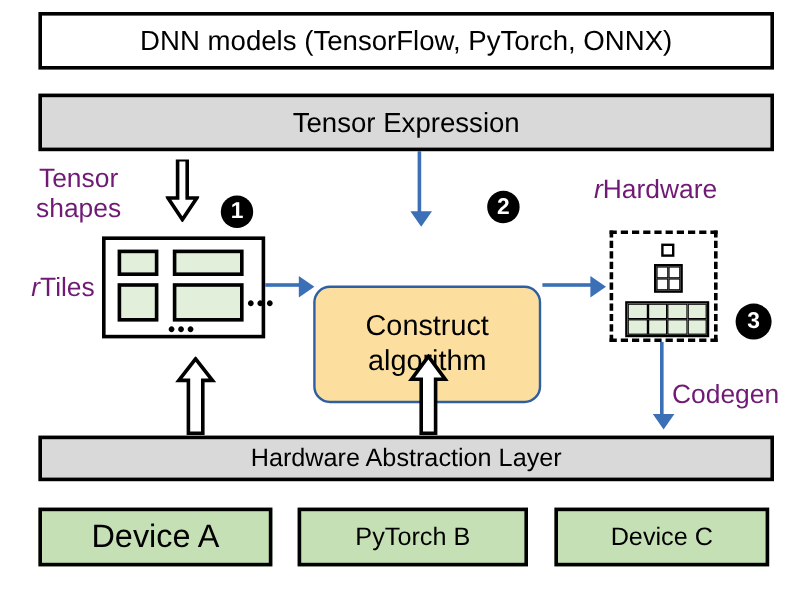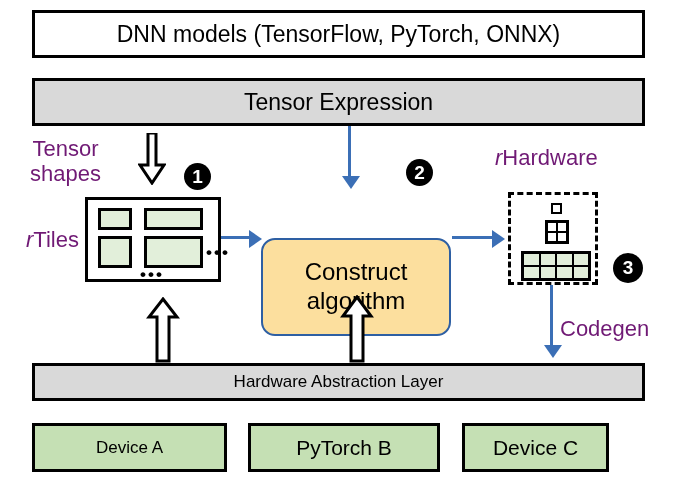--- a/index.html
+++ b/index.html
@@ -8,25 +8,25 @@
 
   .box{position:absolute;box-sizing:border-box;border:3px solid #000;
        display:flex;align-items:center;justify-content:center;
        font-family:"Liberation Sans",sans-serif;color:#000;text-align:center;}
   .box.white{background:#ffffff;}
   .box.gray{background:#d9d9d9;}
   .box.green{background:#c5e0b4;}
 
   #dnn-models{left:32px;top:10px;width:613px;height:48px;font-size:23px;}
   #tensor-expression{left:32px;top:78px;width:613px;height:48px;font-size:23px;}
-  #hal{left:32px;top:363px;width:613px;height:38px;font-size:17px;}
+  #hal{left:32px;top:363px;width:613px;height:38px;font-size:21px;}
 
-  #device-a{left:32px;top:423px;width:195px;height:49px;font-size:17px;}
+  #device-a{left:32px;top:423px;width:195px;height:49px;font-size:27px;}
   #device-b{left:248px;top:423px;width:192px;height:49px;font-size:21px;}
-  #device-c{left:462px;top:423px;width:147px;height:49px;font-size:21px;}
+  #device-c{left:462px;top:423px;width:179px;height:49px;font-size:21px;}
 
   
   #rtiles-box{position:absolute;left:85px;top:197px;width:136px;height:85px;
               box-sizing:border-box;border:3px solid #000;background:#fff;}
   .tile{position:absolute;box-sizing:border-box;border:3px solid #000;background:#e2efda;}
   #tile-1{left:10px;top:8px;width:34px;height:22px;}
   #tile-2{left:56px;top:8px;width:59px;height:22px;}
   #tile-3{left:10px;top:36px;width:34px;height:32px;}
   #tile-4{left:56px;top:36px;width:59px;height:32px;}
   .dots{position:absolute;font-size:17px;line-height:1;letter-spacing:2px;

